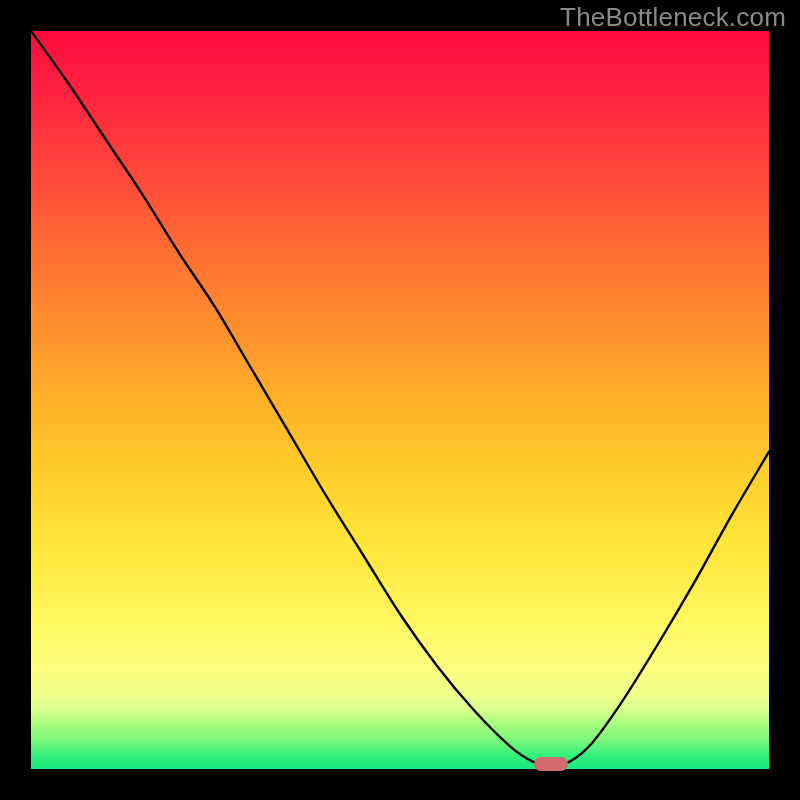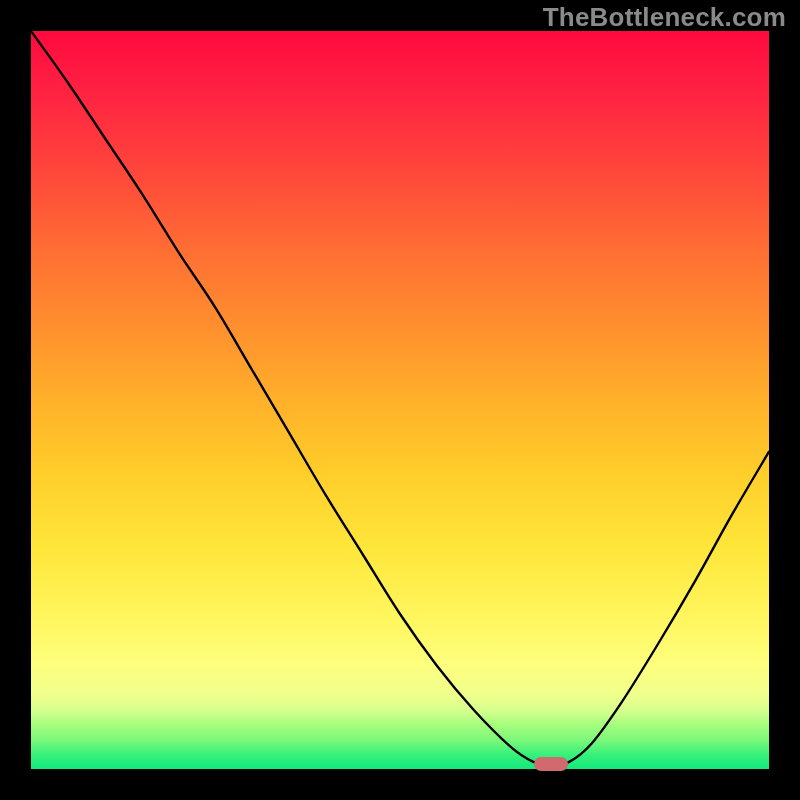--- a/index.html
+++ b/index.html
@@ -15,21 +15,21 @@
     width: 800px;
     height: 800px;
     background: #000;
   }
   .watermark {
     position: absolute;
     top: 2px;
     right: 14px;
     font-family: Arial, Helvetica, sans-serif;
     font-size: 26px;
-    font-weight: 700;
+    font-weight: 400;
     color: #8a8a8a;
     letter-spacing: 0.2px;
     z-index: 5;
   }
   .plot-area {
     position: absolute;
     left: 31px;
     top: 31px;
     width: 738px;
     height: 738px;

